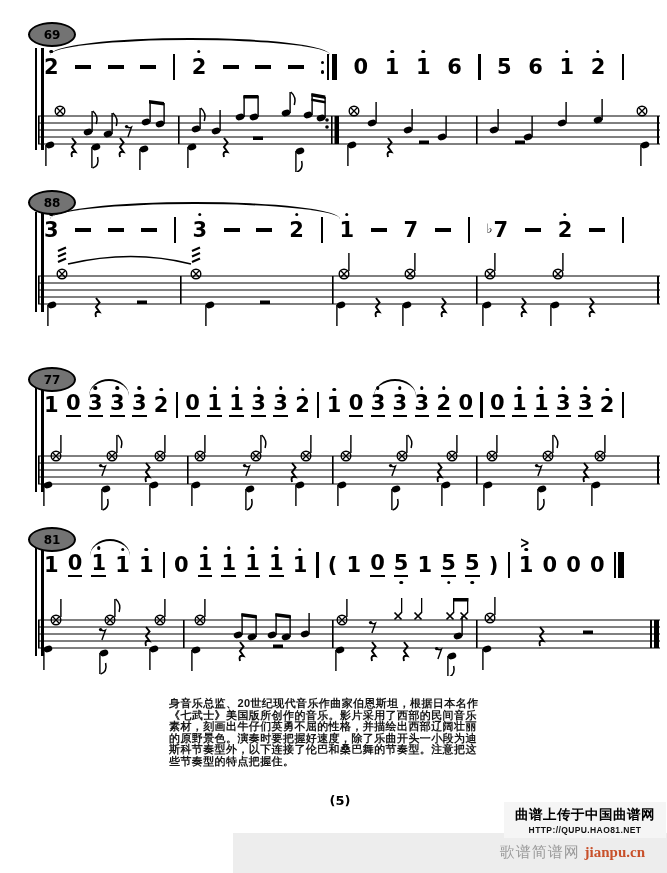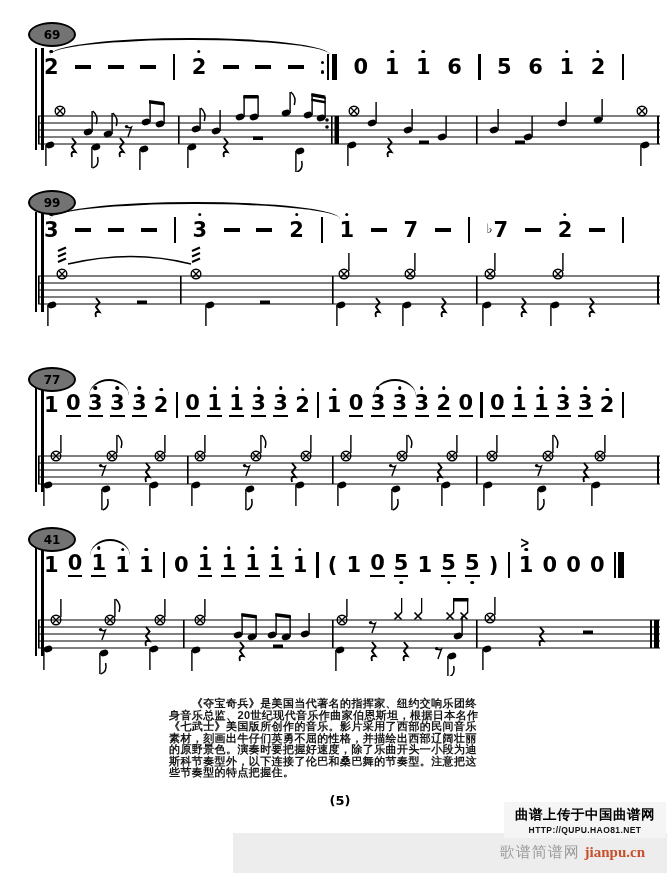--- a/index.html
+++ b/index.html
@@ -201,21 +201,21 @@
     <use href="#s-qu" x="494" y="32"></use>
       <use href="#s-qu" x="528" y="39"></use>
     <use href="#s-qu" x="562" y="25"></use>
       <use href="#s-qu" x="598" y="22"></use>
     <use href="#s-x0" x="642" y="13"></use>
     <use href="#s-hr" x="520" y="46"></use>
       <use href="#s-qd" x="645" y="47"></use>
     <rect x="657" y="18" width="2" height="28"></rect>
   </svg>
 
-  <div class="mno" style="top:190px">99</div>
+  <div class="mno" style="top:190px">88</div>
   <div class="bracket" style="top:212px;height:100px"></div>
   <div class="jline" style="top:213px">
     <div class="slur" style="left:6px;width:290px;top:-11px"></div>
   <span class="tok">3<i class="dot hi"></i></span>
       <span class="dash"></span>
       <span class="dash"></span>
       <span class="dash"></span>
       <span class="barline"></span>
       <span class="tok">3<i class="dot hi"></i></span>
       <span class="dash"></span>
@@ -345,21 +345,21 @@
       <use href="#s-xf" x="548" y="18"></use>
       <use href="#s-xs" x="600" y="18"></use>
     <use href="#s-er" x="536" y="27"></use>
       <use href="#s-qr" x="584" y="25"></use>
     <use href="#s-qd" x="488" y="47"></use>
       <use href="#s-ed" x="542" y="51"></use>
       <use href="#s-qd" x="596" y="47"></use>
     <rect x="657" y="18" width="2" height="28"></rect>
   </svg>
 
-  <div class="mno" style="top:527px">41</div>
+  <div class="mno" style="top:527px">81</div>
   <div class="bracket" style="top:548px;height:108px"></div>
   <div class="jline" style="top:548px">
     <div class="slur" style="left:46px;width:40px;top:-9px"></div>
   <span class="tok">1<i class="dot hi"></i></span>
       <span class="tok u">0</span>
       <span class="tok u">1<i class="dot hi"></i></span>
       <span class="tok">1<i class="dot hi"></i></span>
       <span class="tok">1<i class="dot hi"></i></span>
       <span class="barline"></span>
       <span class="tok">0</span>
@@ -440,21 +440,20 @@
     <rect x="476" y="18" width="1.6" height="28"></rect>
     <use href="#s-xs" x="490" y="16"></use>
     <use href="#s-qd" x="487" y="47"></use>
     <use href="#s-qr" x="540" y="25"></use>
       <use href="#s-hr" x="588" y="32"></use>
     <rect x="650" y="18" width="2" height="28"></rect>
       <rect x="654" y="18" width="5" height="28"></rect>
   </svg>
 
   <div class="desc">
-      <div class="desc-line">　　《夺宝奇兵》是美国当代著名的指挥家、纽约交响乐团终</div>
       <div class="desc-line">身音乐总监、20世纪现代音乐作曲家伯恩斯坦，根据日本名作</div>
       <div class="desc-line">《七武士》美国版所创作的音乐。影片采用了西部的民间音乐</div>
       <div class="desc-line">素材，刻画出牛仔们英勇不屈的性格，并描绘出西部辽阔壮丽</div>
       <div class="desc-line">的原野景色。演奏时要把握好速度，除了乐曲开头一小段为迪</div>
       <div class="desc-line">斯科节奏型外，以下连接了伦巴和桑巴舞的节奏型。注意把这</div>
       <div class="desc-line">些节奏型的特点把握住。</div>
     </div>
 
   <div class="pageno">(5)</div>
 

